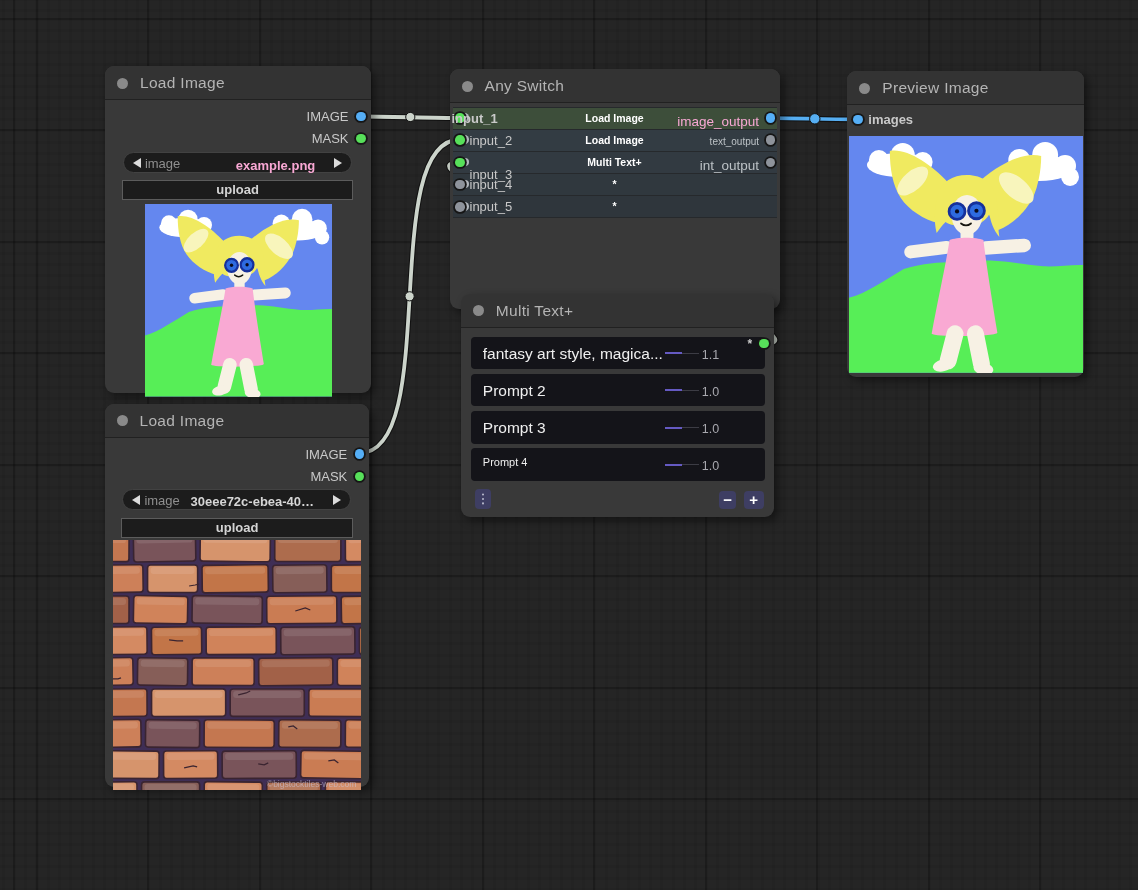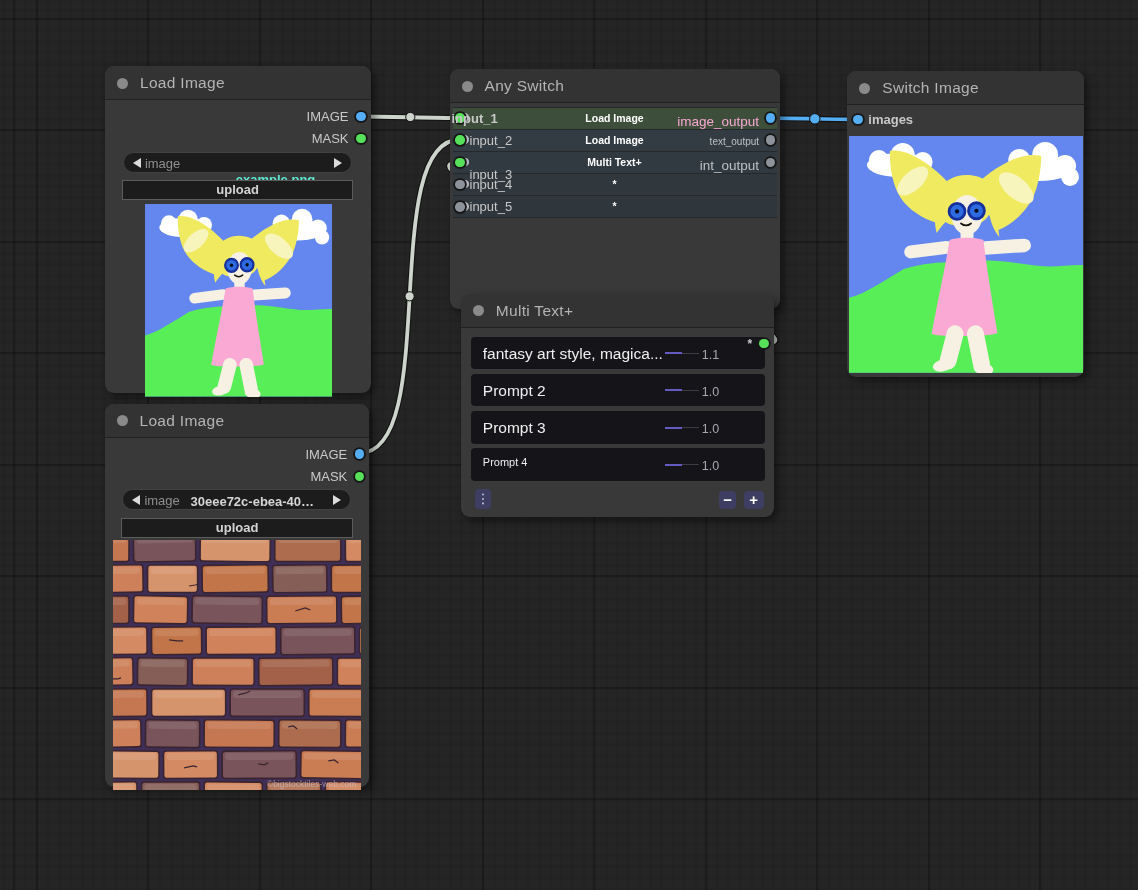--- a/index.html
+++ b/index.html
@@ -58,21 +58,21 @@
         <div class="tdot"></div>
         <div class="ttext">Load Image</div>
       </div>
   <div class="slotlabel" style="right:22px;top:43px;">IMAGE</div>
   <div class="dot blue" style="left:251.2px;top:45.7px;"></div>
   <div class="slotlabel" style="right:22px;top:65px;">MASK</div>
   <div class="dot green" style="left:251.2px;top:67.8px;"></div>
   <div class="combo" style="left:17.9px;top:85.7px;width:229.4px;">
     <div class="arrL" style="left:9px;top:5px;"></div>
     <span style="position:absolute;left:21px;top:3px;color:#8f8f8f;">image</span>
-    <span style="position:absolute;right:36px;top:19px;color:#5eead4;font-weight:bold;">example.png</span>
+    <span style="position:absolute;right:36px;top:5px;color:#f9a8d4;font-weight:bold;">example.png</span>
     <div class="arrR" style="right:9px;top:5px;"></div>
   </div>
   <div class="btn" style="left:16.8px;top:114.4px;width:231.7px;">upload</div>
 </div>
 
 <div class="node" id="n2" style="left:104.5px;top:403.8px;width:264.8px;height:383.7px;z-index:2;">
   <div class="title">
         <div class="tdot"></div>
         <div class="ttext">Load Image</div>
       </div>
@@ -163,21 +163,21 @@
   <div style="position:absolute;left:241px;top:165.6px;font-size:12.5px;color:#a8a8ae;">1.0</div>
 
   <div style="position:absolute;left:14.7px;top:195.3px;width:15.2px;height:20px;background:#3e3e63;border-radius:4px;color:#dfe2ef;font-size:13px;text-align:center;line-height:19px;">⋮</div>
   <div style="position:absolute;left:258.3px;top:196.9px;width:16.9px;height:18.4px;background:#3e3e63;border-radius:4px;color:#fff;font-weight:bold;font-size:15px;text-align:center;line-height:17px;">−</div>
   <div style="position:absolute;left:282.9px;top:196.9px;width:20px;height:18.4px;background:#3e3e63;border-radius:4px;color:#fff;font-weight:bold;font-size:15px;text-align:center;line-height:17px;">+</div>
 </div>
 
 <div class="node" id="n5" style="left:847.3px;top:71px;width:236.6px;height:306.2px;z-index:2;">
   <div class="title">
         <div class="tdot"></div>
-        <div class="ttext">Switch Image</div>
+        <div class="ttext">Preview Image</div>
       </div>
   <div class="dot blue" style="left:6.2px;top:43.5px;"></div>
   <div class="slotlabel" style="left:21px;top:40.8px;font-weight:bold;">images</div>
 </div>
 
 <div id="fairy1" style="position:absolute;left:144.7px;top:204.1px;width:187.4px;height:192.5px;z-index:3;"><svg width="187.4" height="192.5" viewBox="0 0 235 237" preserveAspectRatio="none">
         <rect x="0" y="0" width="235" height="237" fill="#6487ef"></rect>
 <path d="M0,162 C18,157 36,144 55,133 C75,127 90,126.5 105,126 C120,125.2 132,124.3 142,124.6 C160,125.3 175,128.5 195,130.4 C210,131 222,128.8 235,129.2 L235,237 L0,237 Z" fill="#57ee57"></path>
 <g fill="#ffffff">
   <ellipse cx="50" cy="29" rx="32" ry="12"></ellipse>

